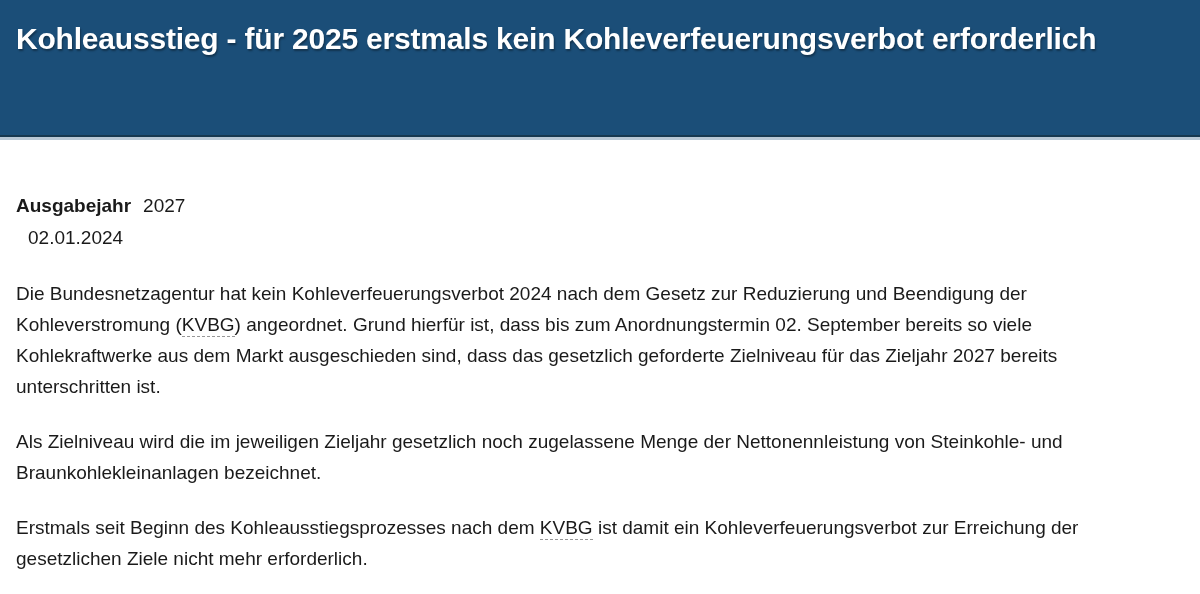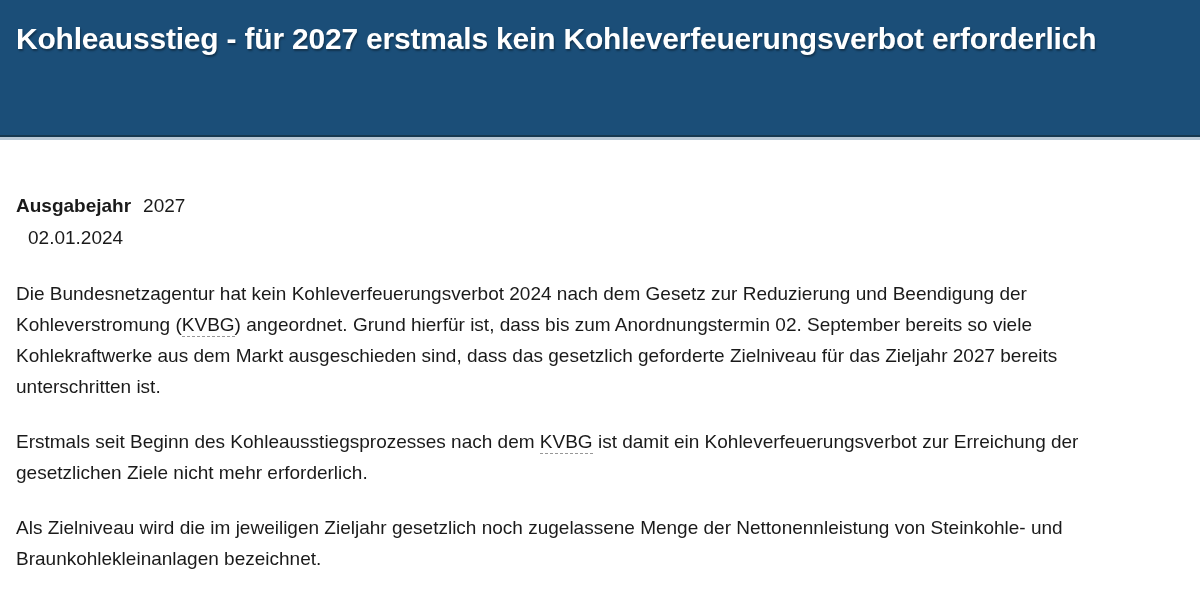--- a/index.html
+++ b/index.html
@@ -66,36 +66,36 @@
     padding-bottom: 1px;
     cursor: pointer;
   }
 </style>
 </head>
 <body>
 
 <div class="page">
 
   <header class="hero">
-    <h1>Kohleausstieg - für 2027 erstmals kein Kohleverfeuerungsverbot erforderlich</h1>
+    <h1>Kohleausstieg - für 2025 erstmals kein Kohleverfeuerungsverbot erforderlich</h1>
   </header>
   <div class="hero-accent"></div>
 
   <main class="content">
 
     <dl class="meta">
       <div class="meta-row">
         <dt>Ausgabejahr</dt>
         <dd>2027</dd>
       </div>
       <div class="meta-row">
         <dd>02.01.2024</dd>
       </div>
     </dl>
 
     <p class="first"><span>Die Bundesnetzagentur hat kein Kohleverfeuerungsverbot 2024 nach dem Gesetz zur Reduzierung und Beendigung der Kohleverstromung (</span><a href="#" class="abbr-link">KVBG</a><span>) angeordnet. Grund hierfür ist, dass bis zum Anordnungstermin 02. September bereits so viele Kohlekraftwerke aus dem Markt ausgeschieden sind, dass das gesetzlich geforderte Zielniveau für das Zieljahr 2027 bereits unterschritten ist.</span></p>
 
+    <p>Als Zielniveau wird die im jeweiligen Zieljahr gesetzlich noch zugelassene Menge der Nettonennleistung von Steinkohle- und Braunkohlekleinanlagen bezeichnet.</p>
+
     <p><span>Erstmals seit Beginn des Kohleausstiegsprozesses nach dem </span><a href="#" class="abbr-link">KVBG</a><span> ist damit ein Kohleverfeuerungsverbot zur Erreichung der gesetzlichen Ziele nicht mehr erforderlich.</span></p>
-
-    <p>Als Zielniveau wird die im jeweiligen Zieljahr gesetzlich noch zugelassene Menge der Nettonennleistung von Steinkohle- und Braunkohlekleinanlagen bezeichnet.</p>
 
   </main>
 </div>
 
 </body></html>

